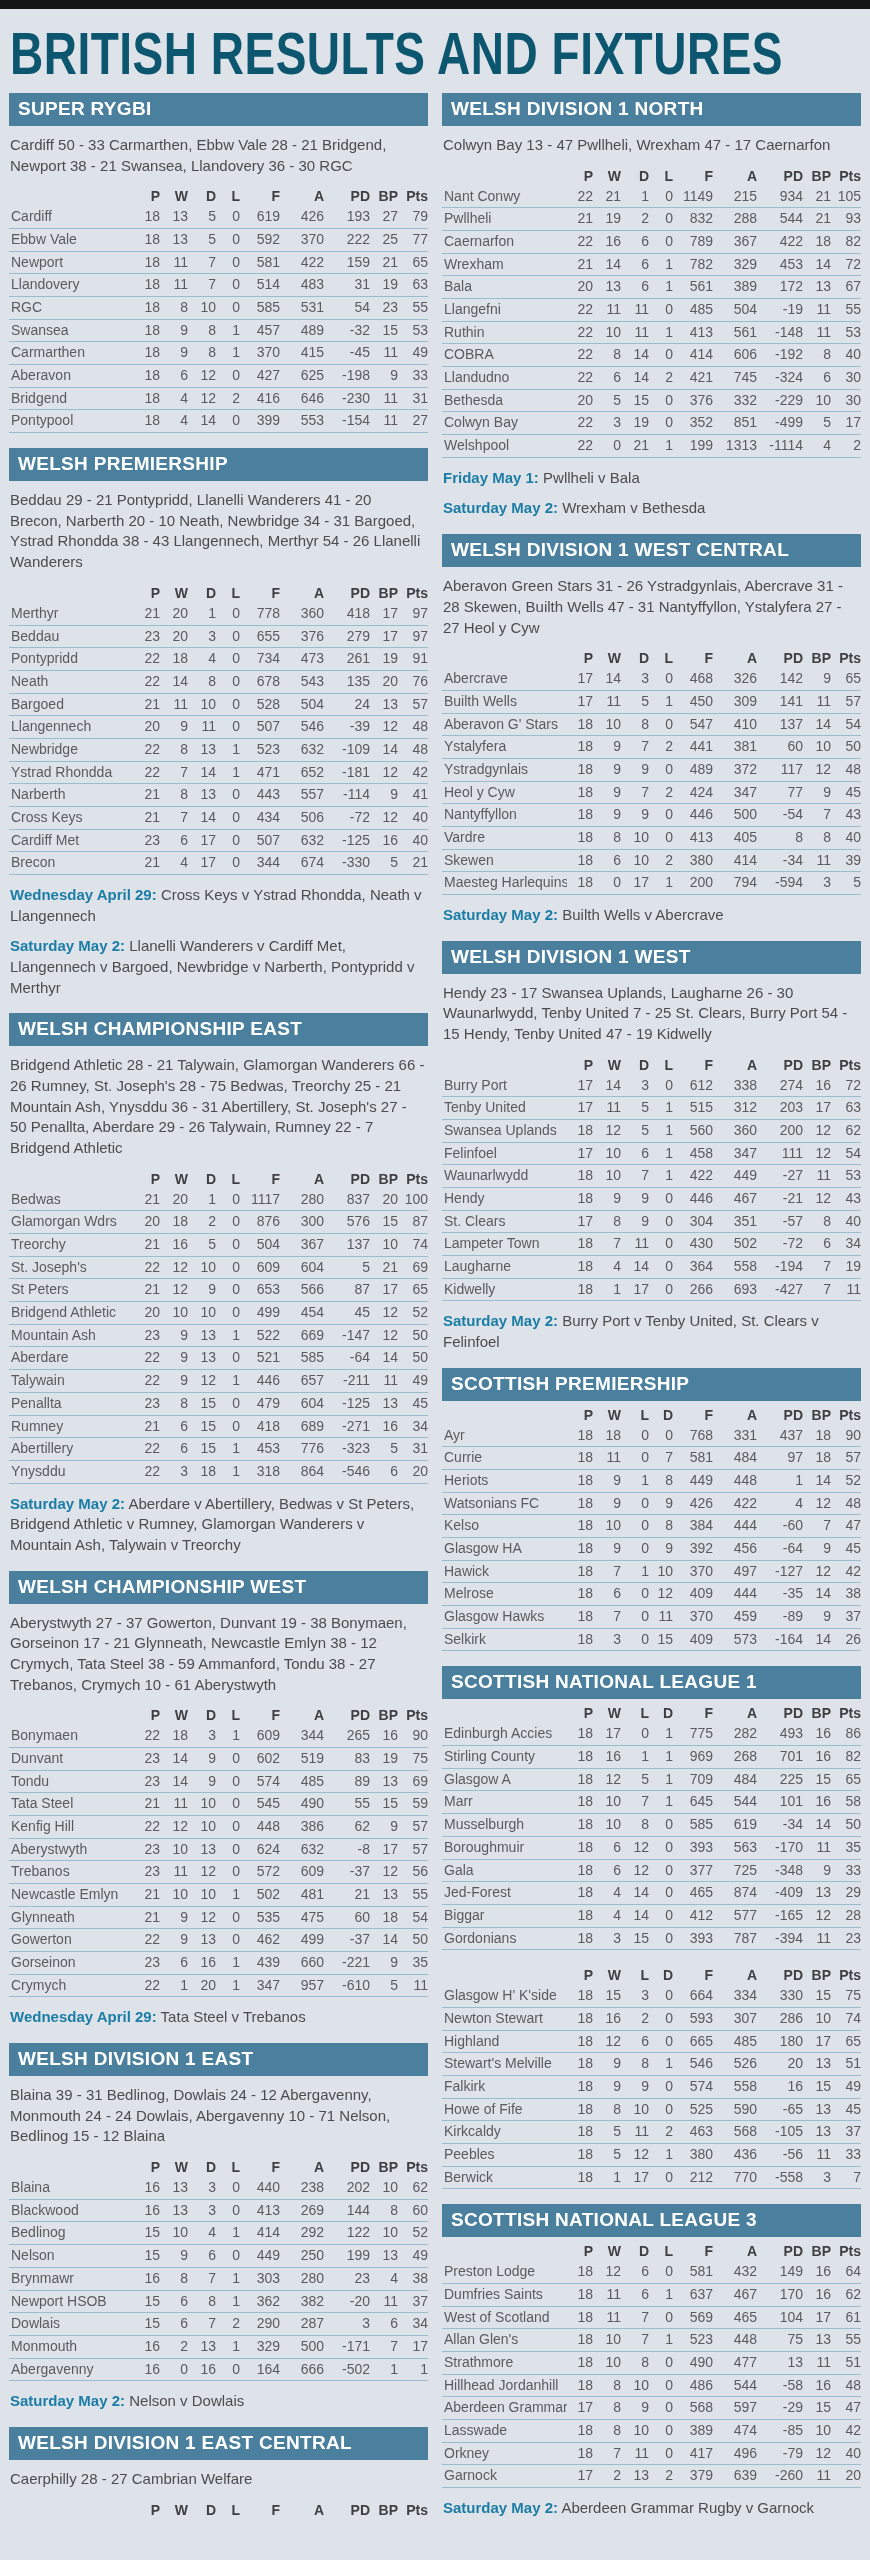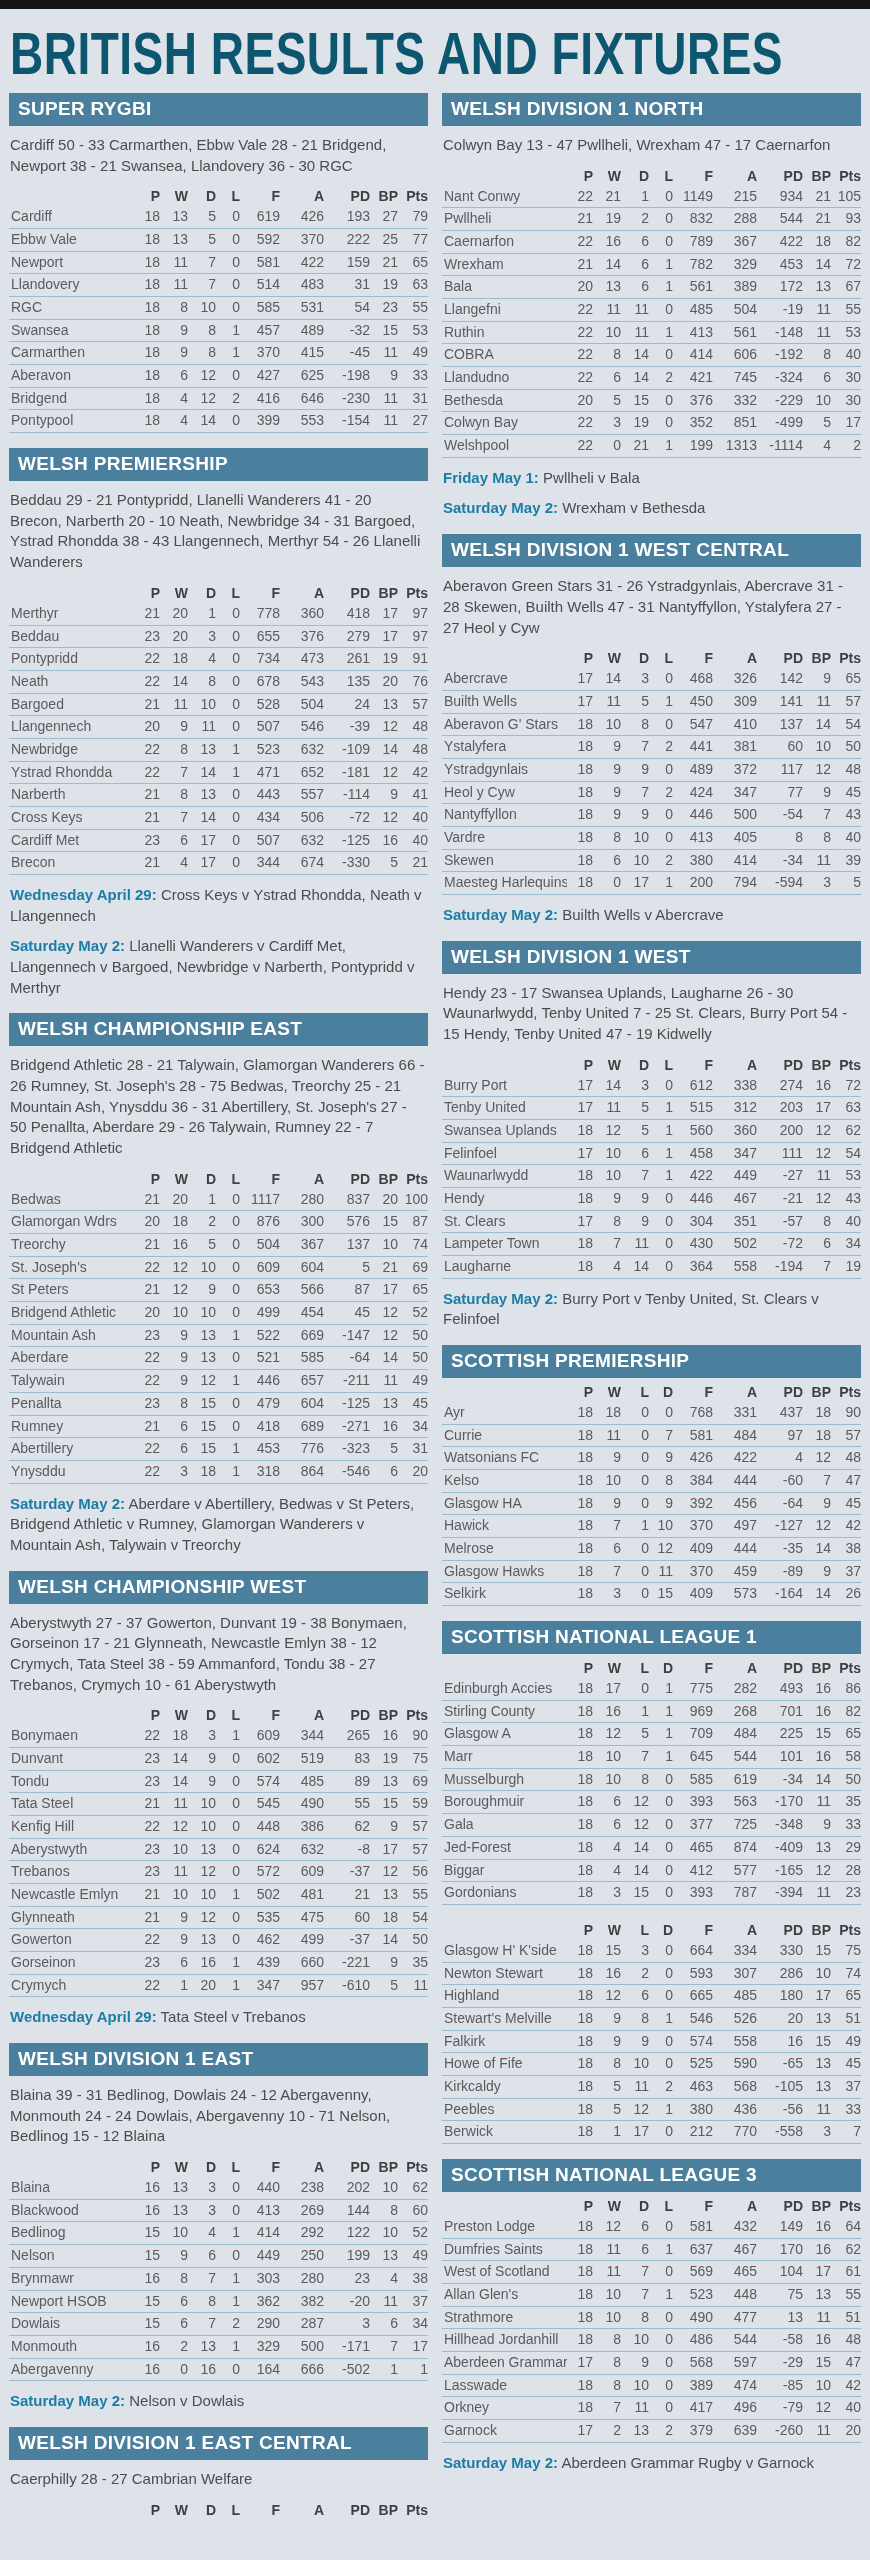--- a/index.html
+++ b/index.html
@@ -1412,20 +1412,32 @@
               <td>18</td>
               <td>4</td>
               <td>14</td>
               <td>0</td>
               <td>364</td>
               <td>558</td>
               <td>-194</td>
               <td>7</td>
               <td>19</td>
             </tr>
+            <tr>
+              <td class="team">Kidwelly</td>
+              <td>18</td>
+              <td>1</td>
+              <td>17</td>
+              <td>0</td>
+              <td>266</td>
+              <td>693</td>
+              <td>-427</td>
+              <td>7</td>
+              <td>11</td>
+            </tr>
           </tbody>
         </table>
         <p class="fixture"><span class="fixture-date">Saturday May 2:</span> Burry Port v Tenby United, St. Clears v Felinfoel</p>
       </section>
       <section class="section">
         <div class="bar">SCOTTISH PREMIERSHIP</div>
         <table class="league">
           <colgroup>
             <col>
             <col style="width: 26px;">
@@ -1471,20 +1483,32 @@
               <td>11</td>
               <td>0</td>
               <td>7</td>
               <td>581</td>
               <td>484</td>
               <td>97</td>
               <td>18</td>
               <td>57</td>
             </tr>
             <tr>
+              <td class="team">Heriots</td>
+              <td>18</td>
+              <td>9</td>
+              <td>1</td>
+              <td>8</td>
+              <td>449</td>
+              <td>448</td>
+              <td>1</td>
+              <td>14</td>
+              <td>52</td>
+            </tr>
+            <tr>
               <td class="team">Watsonians FC</td>
               <td>18</td>
               <td>9</td>
               <td>0</td>
               <td>9</td>
               <td>426</td>
               <td>422</td>
               <td>4</td>
               <td>12</td>
               <td>48</td>

